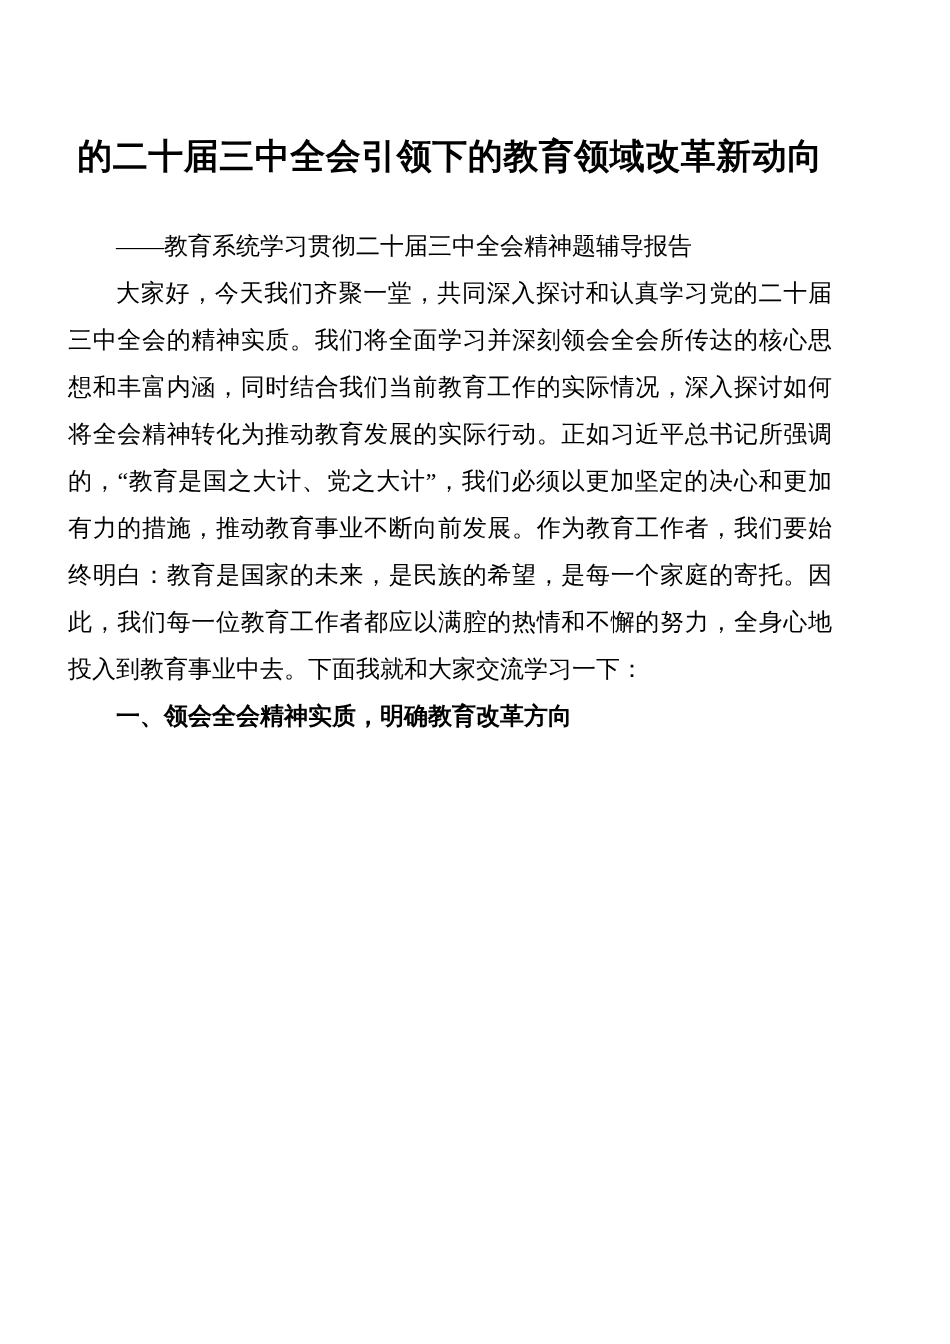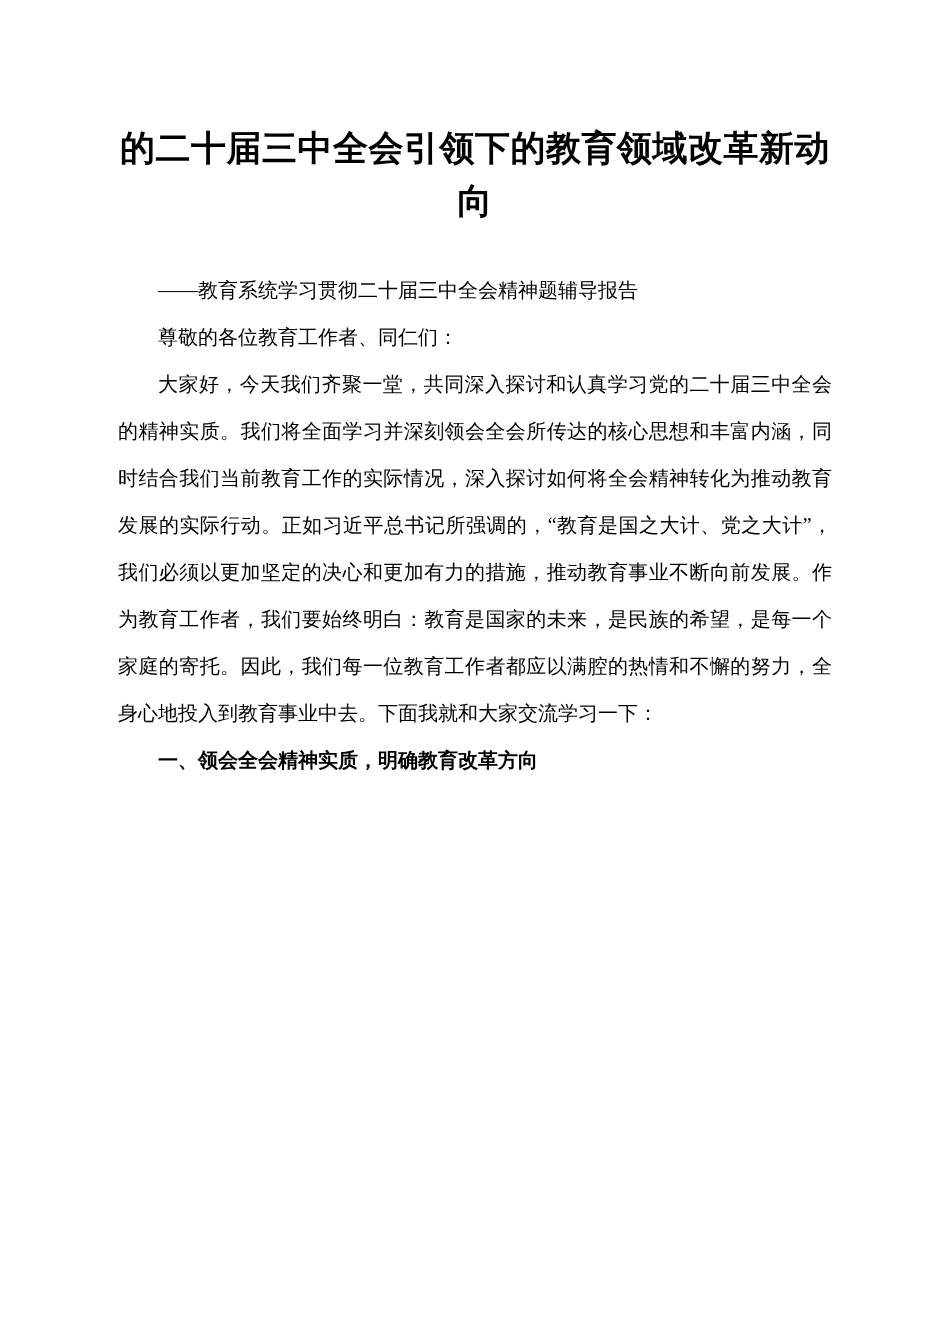--- a/index.html
+++ b/index.html
@@ -4,62 +4,61 @@
 <style>
   html, body {
     margin: 0;
     padding: 0;
     background: #ffffff;
   }
   .page {
     position: relative;
     width: 950px;
     height: 1144px;
-    margin: 0 auto;
+    margin: 8px auto;
     background: #ffffff;
     box-sizing: border-box;
-    padding: 122px 118px 40px 118px;
+    padding: 122px 118px 40px 68px;
     font-family: "Liberation Serif", "DejaVu Serif", serif;
     color: #000000;
     overflow: hidden;
   }
   .doc-title {
     font-family: "Liberation Sans", "DejaVu Sans", sans-serif;
     font-weight: bold;
     font-size: 35px;
     line-height: 1.5;
     text-align: center;
     margin: 0 0 40px 0;
     letter-spacing: 0.5px;
   }
   .para {
-    font-size: 20px;
+    font-size: 24px;
     line-height: 47px;
     margin: 0;
     text-align: justify;
     text-indent: 2em;
     word-break: break-all;
   }
   .heading1 {
-    font-family: Liberation Sans, sans-serif;
+    font-family: Liberation Serif, serif;
     font-weight: bold;
   }
   .lead {
     font-weight: bold;
   }
 </style>
 </head>
 <body>
 
 <div class="page">
 
   <h1 class="doc-title">的二十届三中全会引领下的教育领域改革新动向</h1>
 
   <p class="para">——教育系统学习贯彻二十届三中全会精神题辅导报告</p>
 
-  <p class="para">尊敬的各位教育工作者、同仁们：</p>
 
   <p class="para">大家好，今天我们齐聚一堂，共同深入探讨和认真学习党的二十届三中全会的精神实质。我们将全面学习并深刻领会全会所传达的核心思想和丰富内涵，同时结合我们当前教育工作的实际情况，深入探讨如何将全会精神转化为推动教育发展的实际行动。正如习近平总书记所强调的，“教育是国之大计、党之大计”，我们必须以更加坚定的决心和更加有力的措施，推动教育事业不断向前发展。作为教育工作者，我们要始终明白：教育是国家的未来，是民族的希望，是每一个家庭的寄托。因此，我们每一位教育工作者都应以满腔的热情和不懈的努力，全身心地投入到教育事业中去。下面我就和大家交流学习一下：</p>
 
   <p class="para heading1">一、领会全会精神实质，明确教育改革方向</p>
 
 
 </div>
 
 </body></html>

